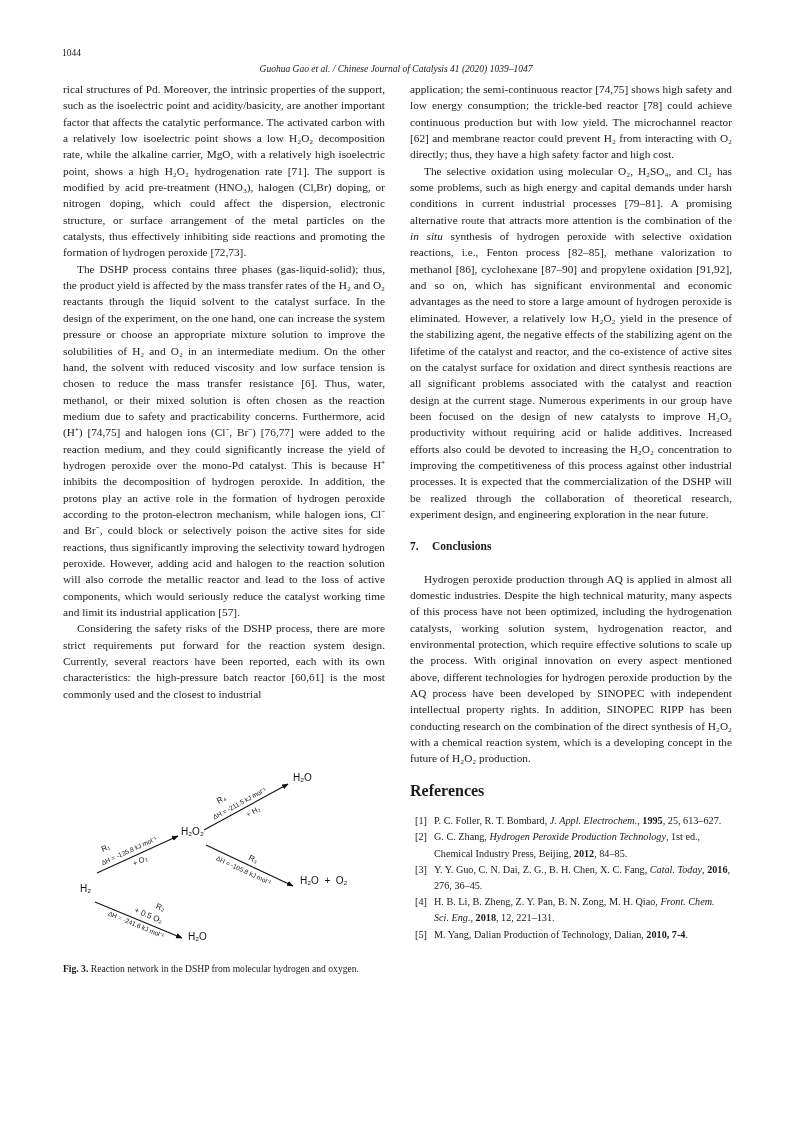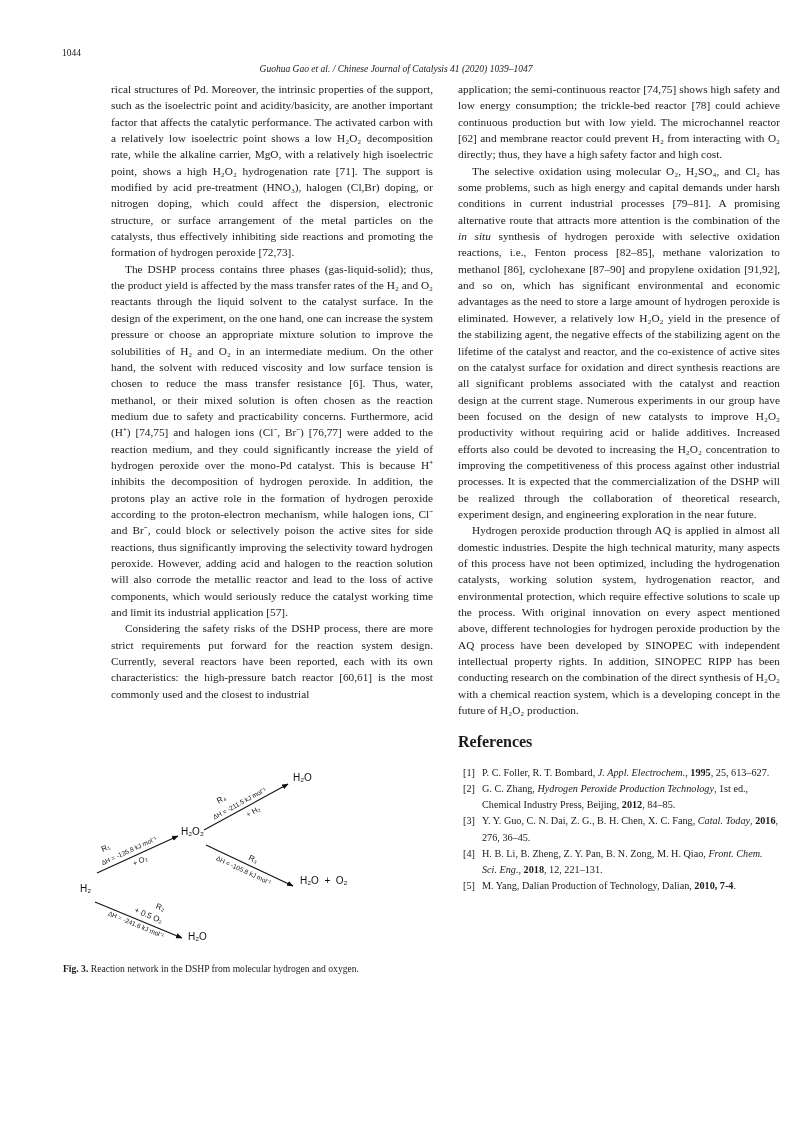--- a/index.html
+++ b/index.html
@@ -3,21 +3,21 @@
 <meta charset="utf-8">
 <style>
   html, body { margin: 0; padding: 0; background: #ffffff; }
   body { width: 793px; height: 1122px; position: relative; overflow: hidden;
          font-family: "Liberation Serif", serif; color: #1a1a1a; }
   .header { position: absolute; top: 48px; left: 62px; width: 668px; height: 14px;
             font-size: 9.5px; font-family: "Liberation Serif", serif; }
   .page-num { position: absolute; left: 0; top: 0; }
   .running-title { position: absolute; left: 0; right: 0; top: 0; text-align: center; font-style: italic; margin-top: 16px; }
   .col { position: absolute; top: 81px; width: 322px; font-size: 11.3px; line-height: 16.35px;
-         text-align: justify; margin-left: 48px; }
+         text-align: justify; }
   .col-left { left: 63px; }
   .col-right { left: 410px; }
   .col p { margin: 0; }
   .col p.indent { text-indent: 14px; }
   .section-head { font-weight: bold; margin-top: 16px !important; margin-bottom: 16px !important; font-size: 11.5px; }
   .section-head .num { display: inline-block; width: 22px; }
   .refs-head { font-weight: bold; margin-top: 16px !important; margin-bottom: 14px !important; font-size: 16px; }
   .ref { position: relative; padding-left: 24px; font-size: 10.2px; line-height: 16.2px; text-align: left; }
   .ref .rnum { position: absolute; left: 5px; top: 0; }
   .fig { position: absolute; left: 60px; top: 760px; width: 330px; height: 190px; }
@@ -84,20 +84,21 @@
   </svg>
 </div>
 
 <div class="caption">
   <b>Fig. 3.</b><span> Reaction network in the DSHP from molecular hydrogen and oxygen.</span>
 </div>
 
 <div class="col col-right">
   <p>application; the semi-continuous reactor [74,75] shows high safety and low energy consumption; the trickle-bed reactor [78] could achieve continuous production but with low yield. The microchannel reactor [62] and membrane reactor could prevent H₂ from interacting with O₂ directly; thus, they have a high safety factor and high cost.</p>
   <p class="indent"><span>The selective oxidation using molecular O₂, H₂SO₄, and Cl₂ has some problems, such as high energy and capital demands under harsh conditions in current industrial processes [79–81]. A promising alternative route that attracts more attention is the combination of the </span><i>in situ</i><span> synthesis of hydrogen peroxide with selective oxidation reactions, i.e., Fenton process [82–85], methane valorization to methanol [86], cyclohexane [87–90] and propylene oxidation [91,92], and so on, which has significant environmental and economic advantages as the need to store a large amount of hydrogen peroxide is eliminated. However, a relatively low H₂O₂ yield in the presence of the stabilizing agent, the negative effects of the stabilizing agent on the lifetime of the catalyst and reactor, and the co-existence of active sites on the catalyst surface for oxidation and direct synthesis reactions are all significant problems associated with the catalyst and reaction design at the current stage. Numerous experiments in our group have been focused on the design of new catalysts to improve H₂O₂ productivity without requiring acid or halide additives. Increased efforts also could be devoted to increasing the H₂O₂ concentration to improving the competitiveness of this process against other industrial processes. It is expected that the commercialization of the DSHP will be realized through the collaboration of theoretical research, experiment design, and engineering exploration in the near future.</span></p>
+  <p class="section-head"><span class="num">7.</span><span>Conclusions</span></p>
   <p class="indent">Hydrogen peroxide production through AQ is applied in almost all domestic industries. Despite the high technical maturity, many aspects of this process have not been optimized, including the hydrogenation catalysts, working solution system, hydrogenation reactor, and environmental protection, which require effective solutions to scale up the process. With original innovation on every aspect mentioned above, different technologies for hydrogen peroxide production by the AQ process have been developed by SINOPEC with independent intellectual property rights. In addition, SINOPEC RIPP has been conducting research on the combination of the direct synthesis of H₂O₂ with a chemical reaction system, which is a developing concept in the future of H₂O₂ production.</p>
   <p class="refs-head">References</p>
   <div id="ref-list">
       <div class="ref"><span class="rnum">[1]</span><span>P. C. Foller, R. T. Bombard, </span><i>J. Appl. Electrochem.</i><span>, </span><b>1995</b><span>, 25, 613–627.</span></div>
       <div class="ref"><span class="rnum">[2]</span><span>G. C. Zhang, </span><i>Hydrogen Peroxide Production Technology</i><span>, 1st ed., Chemical Industry Press, Beijing, </span><b>2012</b><span>, 84–85.</span></div>
       <div class="ref"><span class="rnum">[3]</span><span>Y. Y. Guo, C. N. Dai, Z. G., B. H. Chen, X. C. Fang, </span><i>Catal. Today</i><span>, </span><b>2016</b><span>, 276, 36–45.</span></div>
       <div class="ref"><span class="rnum">[4]</span><span>H. B. Li, B. Zheng, Z. Y. Pan, B. N. Zong, M. H. Qiao, </span><i>Front. Chem. Sci. Eng.</i><span>, </span><b>2018</b><span>, 12, 221–131.</span></div>
       <div class="ref"><span class="rnum">[5]</span><span>M. Yang, Dalian Production of Technology, Dalian, </span><i></i><span></span><b>2010, 7-4</b><span>.</span></div>
     </div>
 </div>

